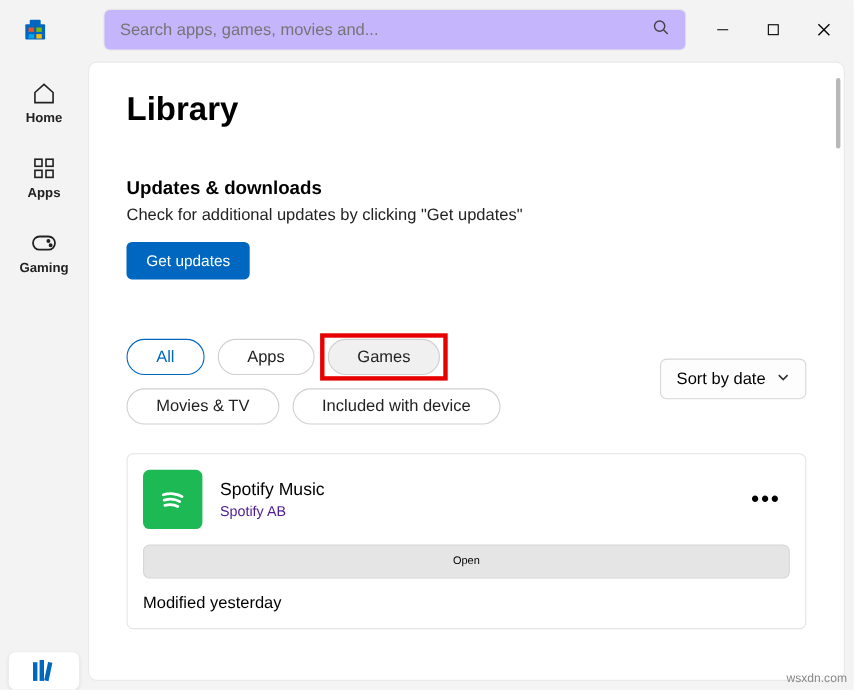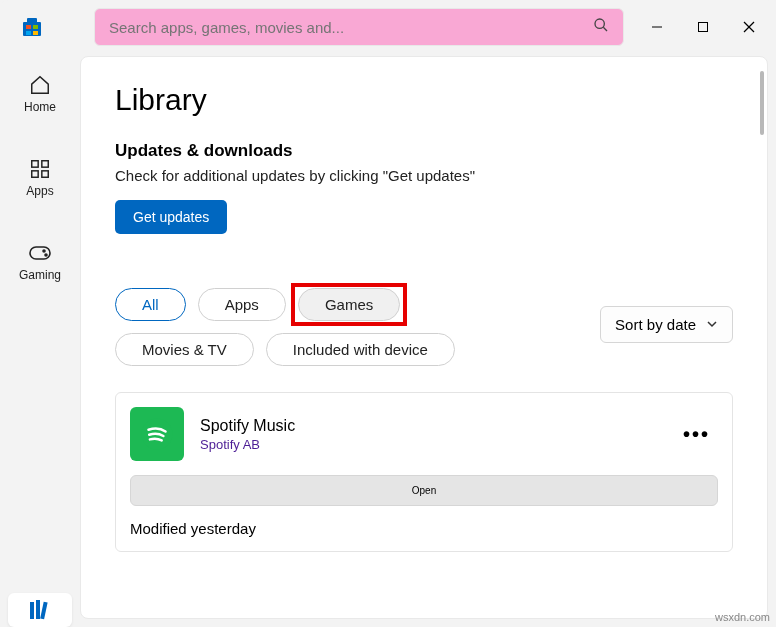--- a/index.html
+++ b/index.html
@@ -1,32 +1,32 @@
 <!DOCTYPE html>
 <html><head>
 <meta charset="utf-8">
 <style>
   * { box-sizing: border-box; margin: 0; padding: 0; font-family: "Segoe UI", Arial, sans-serif; }
   body { width: 776px; height: 627px; background: #f3f3f3; position: relative; overflow: hidden; }
   .window { width: 776px; height: 627px; background: #f3f3f3; border-radius: 8px; display: flex; flex-direction: column; }
   .topbar { height: 48px; display: flex; align-items: center; padding: 6px 4px 0 8px; }
   .app-logo { width: 48px; display:flex; align-items:center; justify-content:center; }
-  .searchbox { flex: 1; margin: 0 10px 0 38px; background: #f9a8d4; border-radius: 6px; height: 38px; display:flex; align-items:center; padding: 0 14px; color:#555; border:1px solid #e8e8e8; }
+  .searchbox { flex: 1; margin: 0 10px 0 38px; background: #c4b5fd; border-radius: 6px; height: 38px; display:flex; align-items:center; padding: 0 14px; color:#555; border:1px solid #e8e8e8; }
   .searchbox input { border:none; outline:none; flex:1; font-size:15px; background:transparent; color:#555; }
   .winbtns { display:flex; gap:0; }
   .winbtn { width:46px; height:36px; display:flex; align-items:center; justify-content:center; }
   .body { flex:1; display:flex; }
-  .sidebar { width: 80px; display:flex; flex-direction:column; align-items:center; padding-top:20px; gap:34px; }
+  .sidebar { width: 80px; display:flex; flex-direction:column; align-items:center; padding-top:20px; gap:18px;font-weight:bold; }
   .nav { display:flex; flex-direction:column; align-items:center; gap:2px; color:#222; font-size:12px; width:64px; padding:4px 0; border-radius:6px; }
   .nav.selected { background:#fff; box-shadow:0 1px 3px rgba(0,0,0,.08); }
   .nav .icon { height:26px; display:flex; align-items:center; justify-content:center; }
   .spacer { flex:1; }
   .main { flex:1; background:#fff; margin:8px 8px 8px 0; border-radius:8px; border:1px solid #e9e9e9; padding:26px 34px 20px 34px; overflow:hidden; position:relative; }
   .scrollthumb { position:absolute; right:3px; top:14px; width:4px; height:64px; background:#b8b8b8; border-radius:3px; }
-  h1 { font-size:30px; font-weight:400; margin-bottom:24px; }
+  h1 { font-size:30px; font-weight:700; margin-bottom:44px; }
   .sub { font-size:17px; font-weight:600; margin-bottom:6px; }
   .desc { font-size:15px; color:#222; margin-bottom:16px; }
   .btn-primary { background:#0067c0; color:#fff; border:none; padding:9px 18px; font-size:14px; border-radius:5px; }
   .filters { margin-top:54px; display:flex; align-items:flex-start; }
   .chips { display:flex; flex-wrap:wrap; gap:12px; max-width:430px; }
   .chip { padding:7px 26px; border-radius:20px; font-size:15px; background:#fff; border:1px solid #d0d0d0; color:#222; }
   .chip.active { border-color:#0067c0; color:#0067c0; }
   .chip.highlight-wrap { position:relative; }
   .highlight { position:absolute; inset:-6px -8px; border:4px solid #e60000; }
   .sortbtn { margin-left:auto; padding:9px 14px; border:1px solid #d6d6d6; border-radius:6px; background:#fdfdfd; font-size:15px; display:flex; align-items:center; gap:10px; margin-top:18px;}

